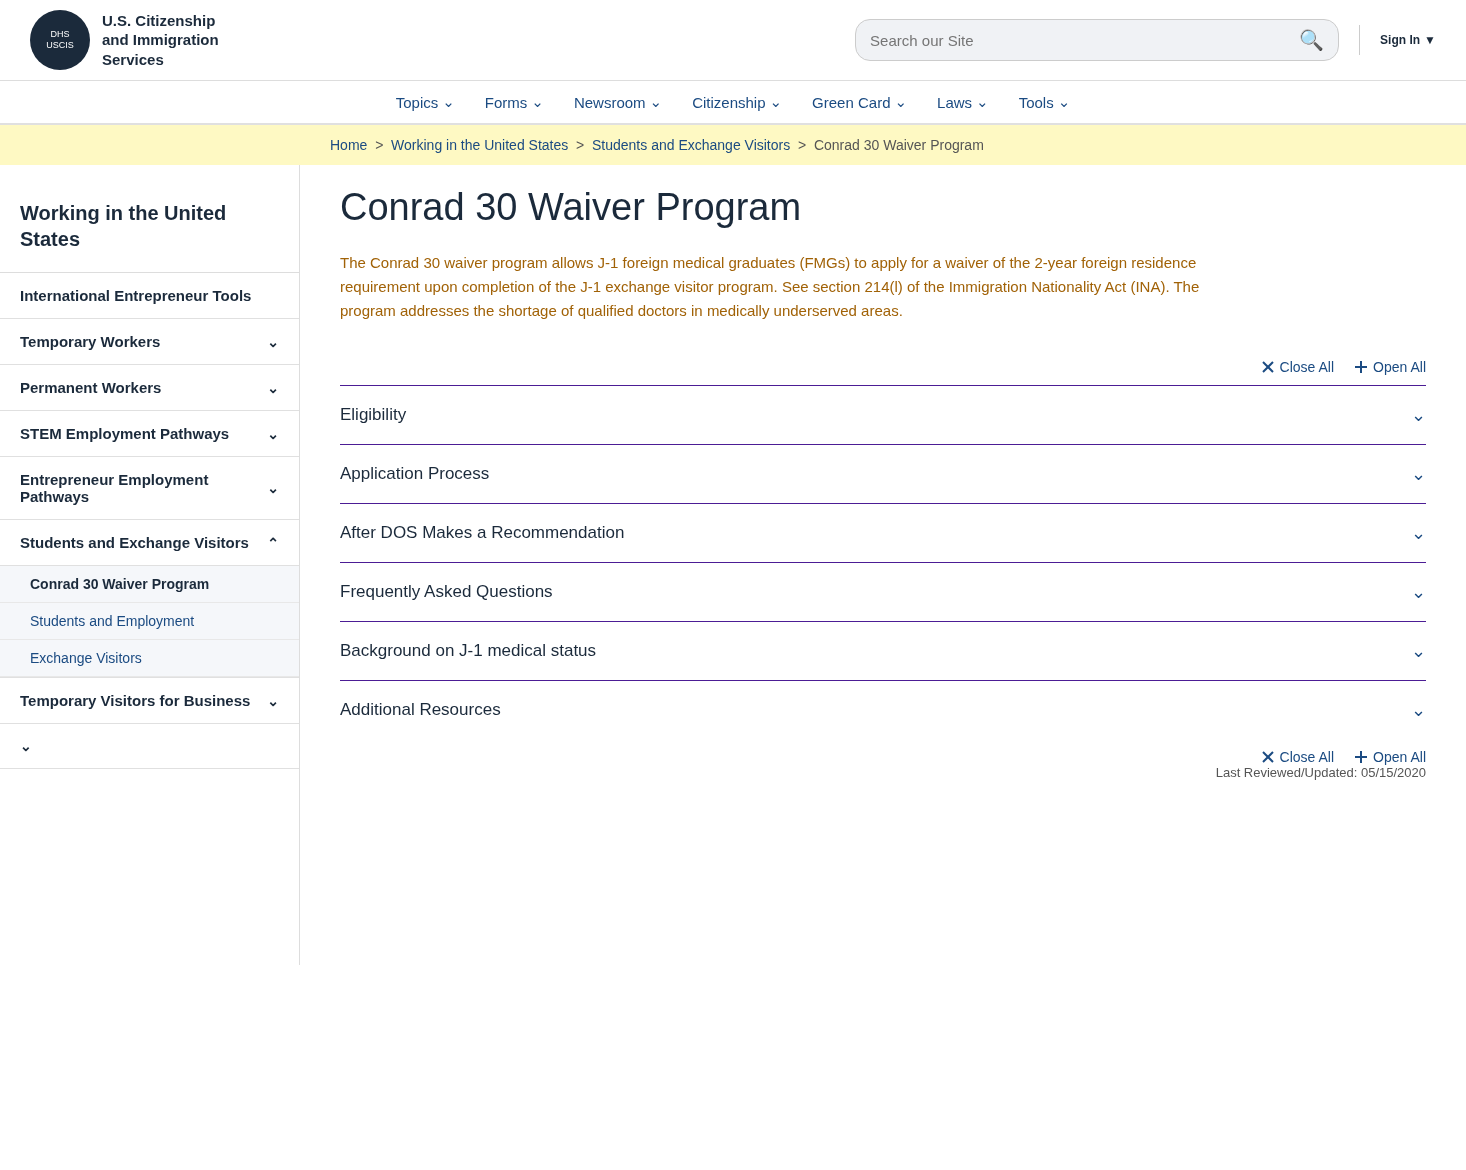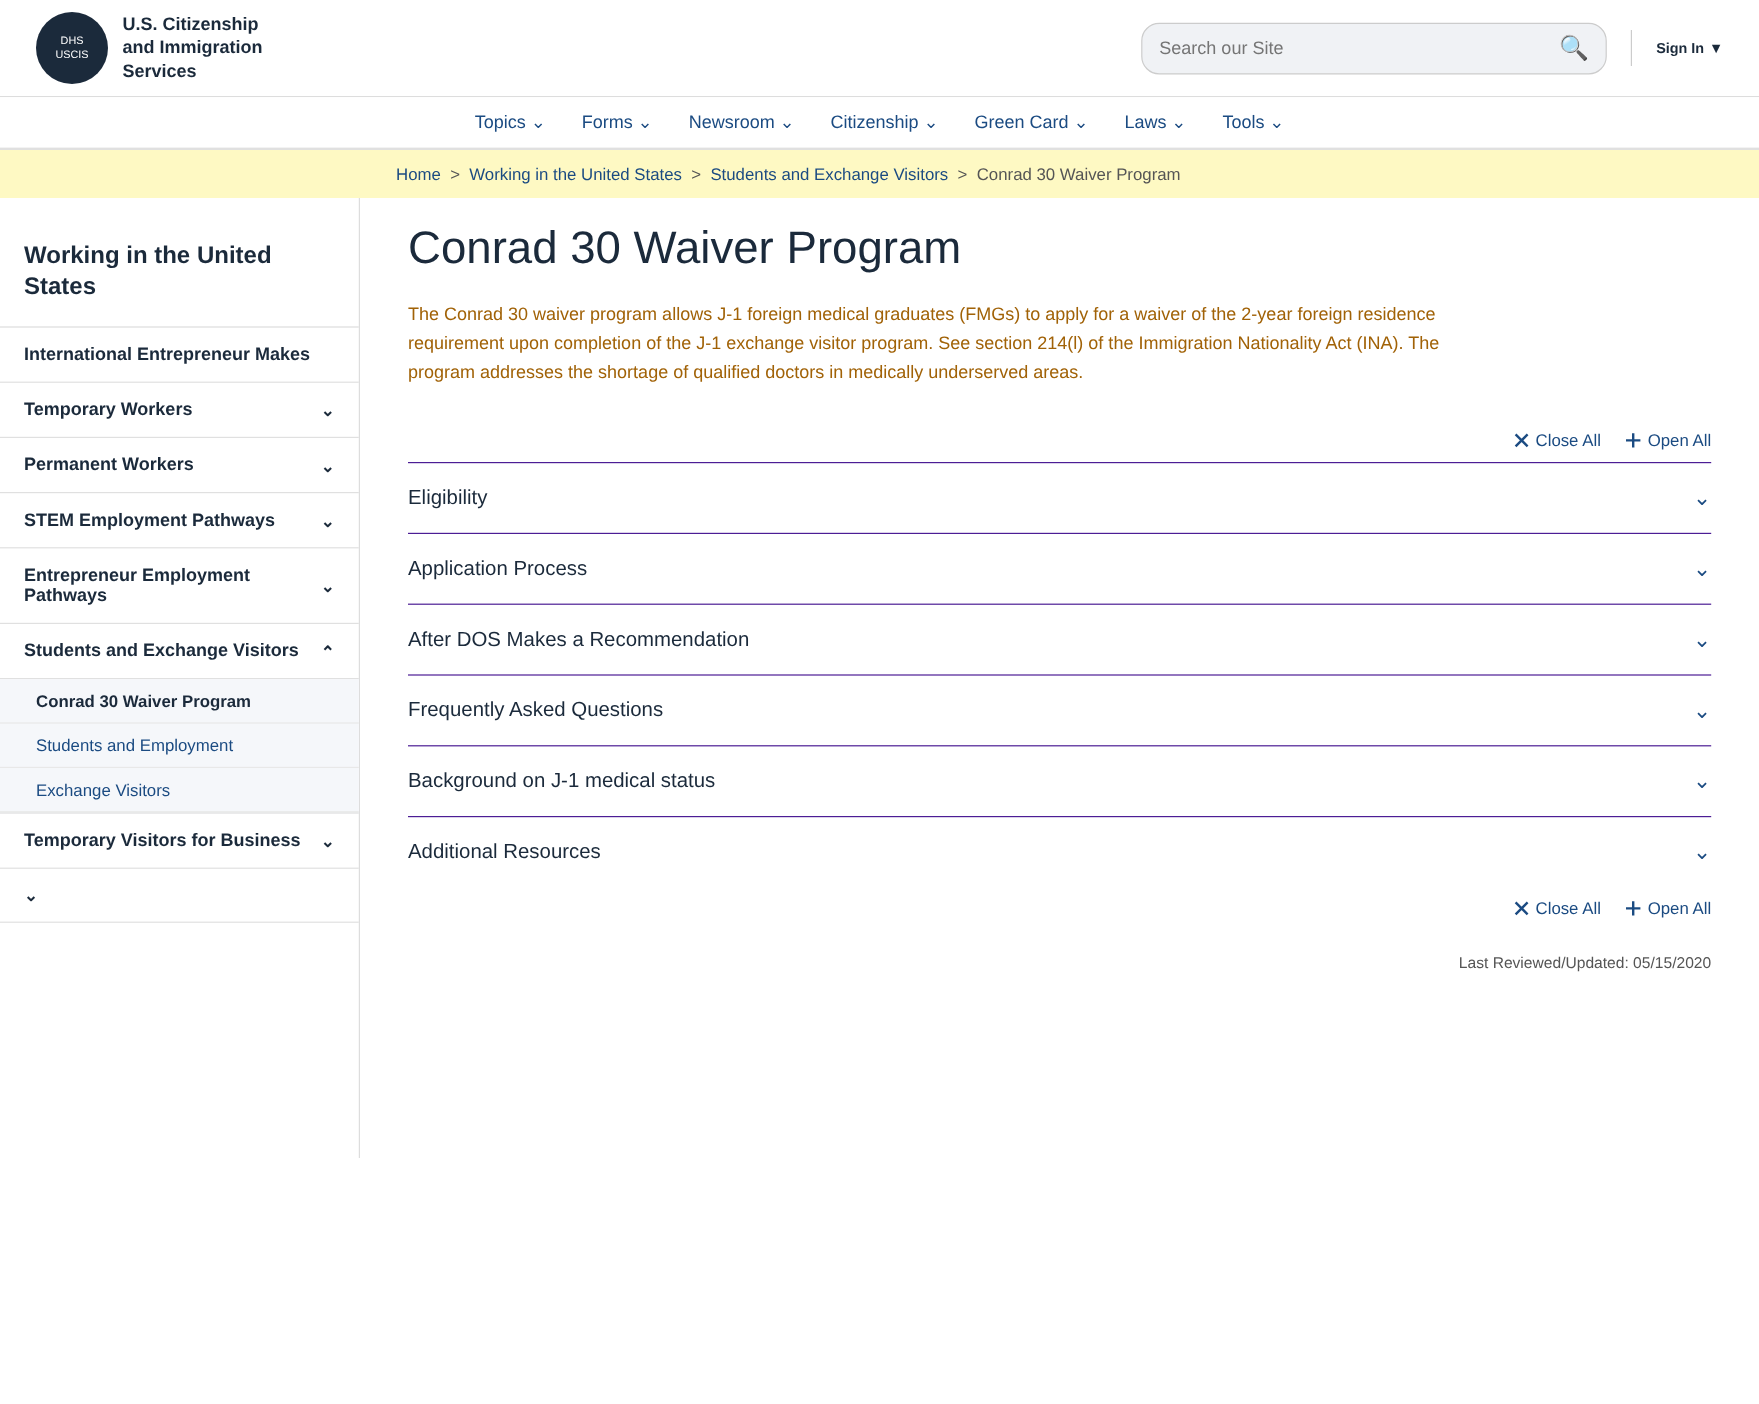--- a/index.html
+++ b/index.html
@@ -30,21 +30,21 @@
       align-items: center;
       gap: 20px;
     }
     .search-bar {
       display: flex;
       align-items: center;
       background: #f0f2f5;
       border: 1px solid #ccc;
       border-radius: 15px;
       padding: 8px 14px;
-      width: 388px;
+      width: 484px;
       gap: 10px;
     }
     .search-bar input {
       border: none;
       background: transparent;
       font-size: 15px;
       color: #555;
       flex: 1;
       outline: none;
     }
@@ -226,21 +226,20 @@
       cursor: pointer;
       display: flex;
       align-items: center;
       gap: 5px;
     }
 
     .last-reviewed {
       text-align: right;
       font-size: 13px;
       color: #555;
-      margin-top: 30px;
     }
 
     
     .seal-circle {
       width: 60px;
       height: 60px;
       border-radius: 50%;
       background: #1b2a3b;
       display: flex;
       align-items: center;
@@ -296,21 +295,21 @@
   &nbsp;&gt;&nbsp;
   <span>Conrad 30 Waiver Program</span>
 </div>
 
 <div class="page-layout">
 
   <aside class="sidebar">
     <div class="sidebar-section-title">Working in the United States</div>
 
     <div class="sidebar-item">
-      <span>International Entrepreneur Makes</span>
+      <span>International Entrepreneur Tools</span>
     </div>
 
     <div class="sidebar-item">
       <span>Temporary Workers</span>
       <span class="chevron">⌄</span>
     </div>
 
     <div class="sidebar-item">
       <span>Permanent Workers</span>
       <span class="chevron">⌄</span>

